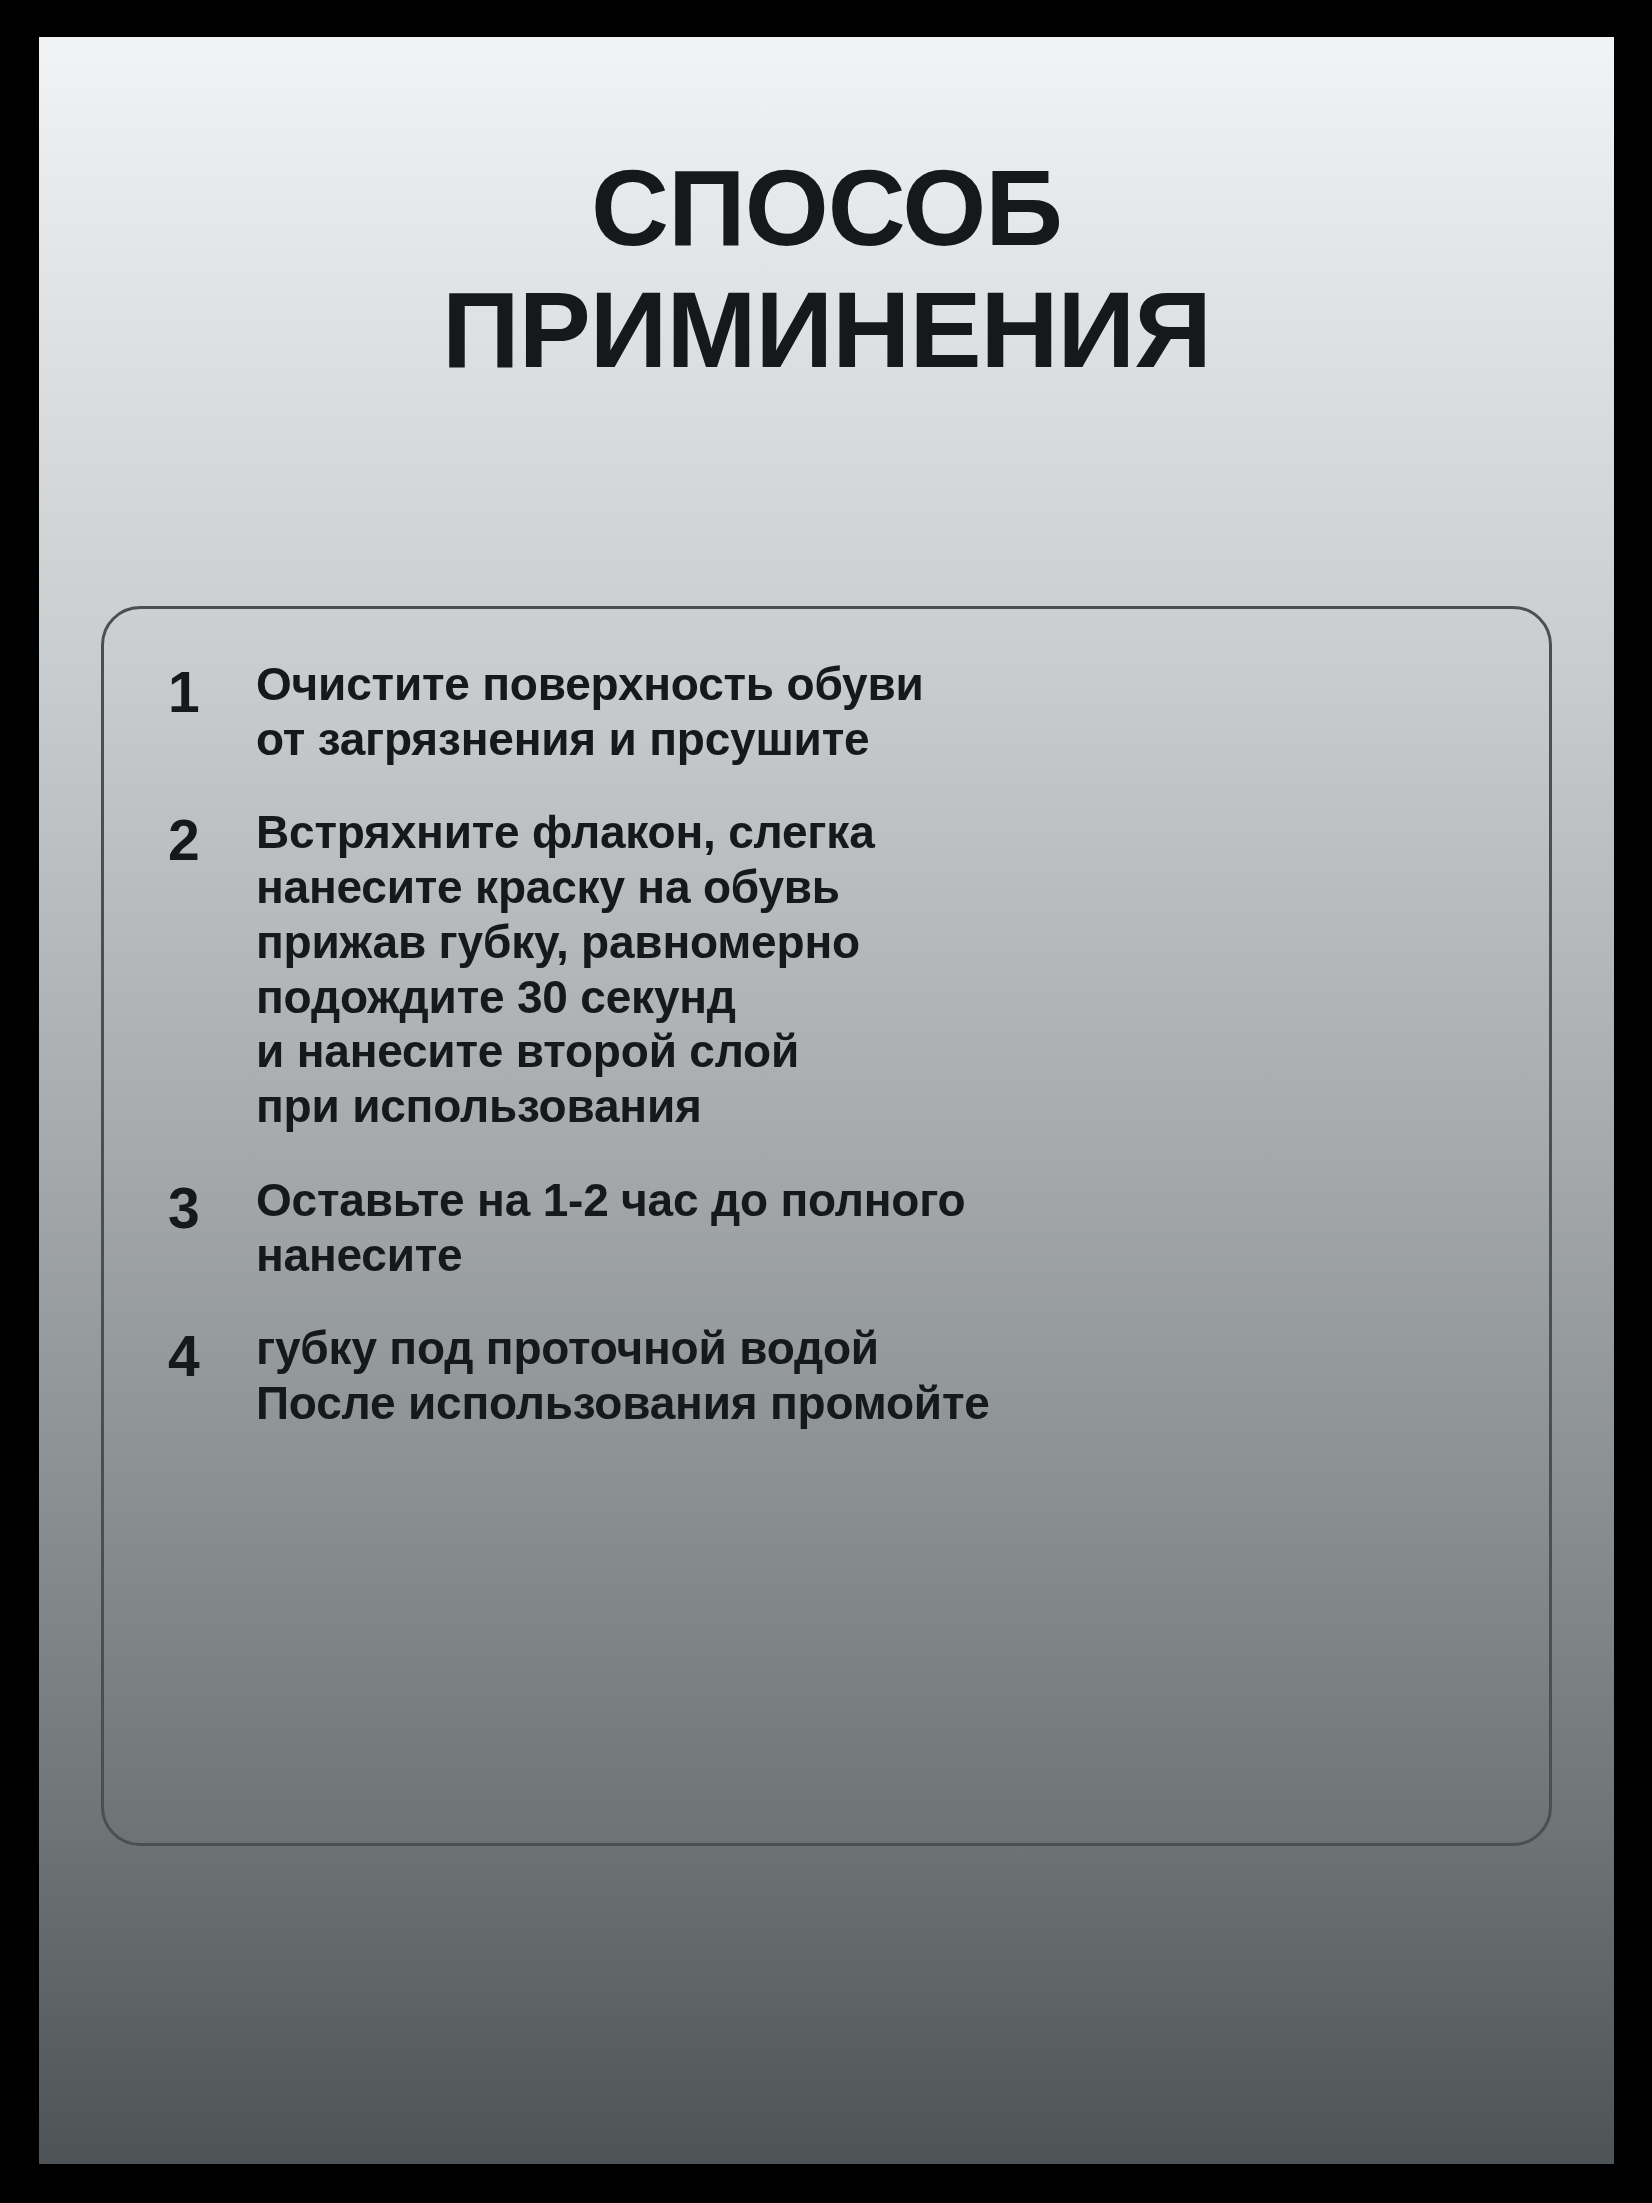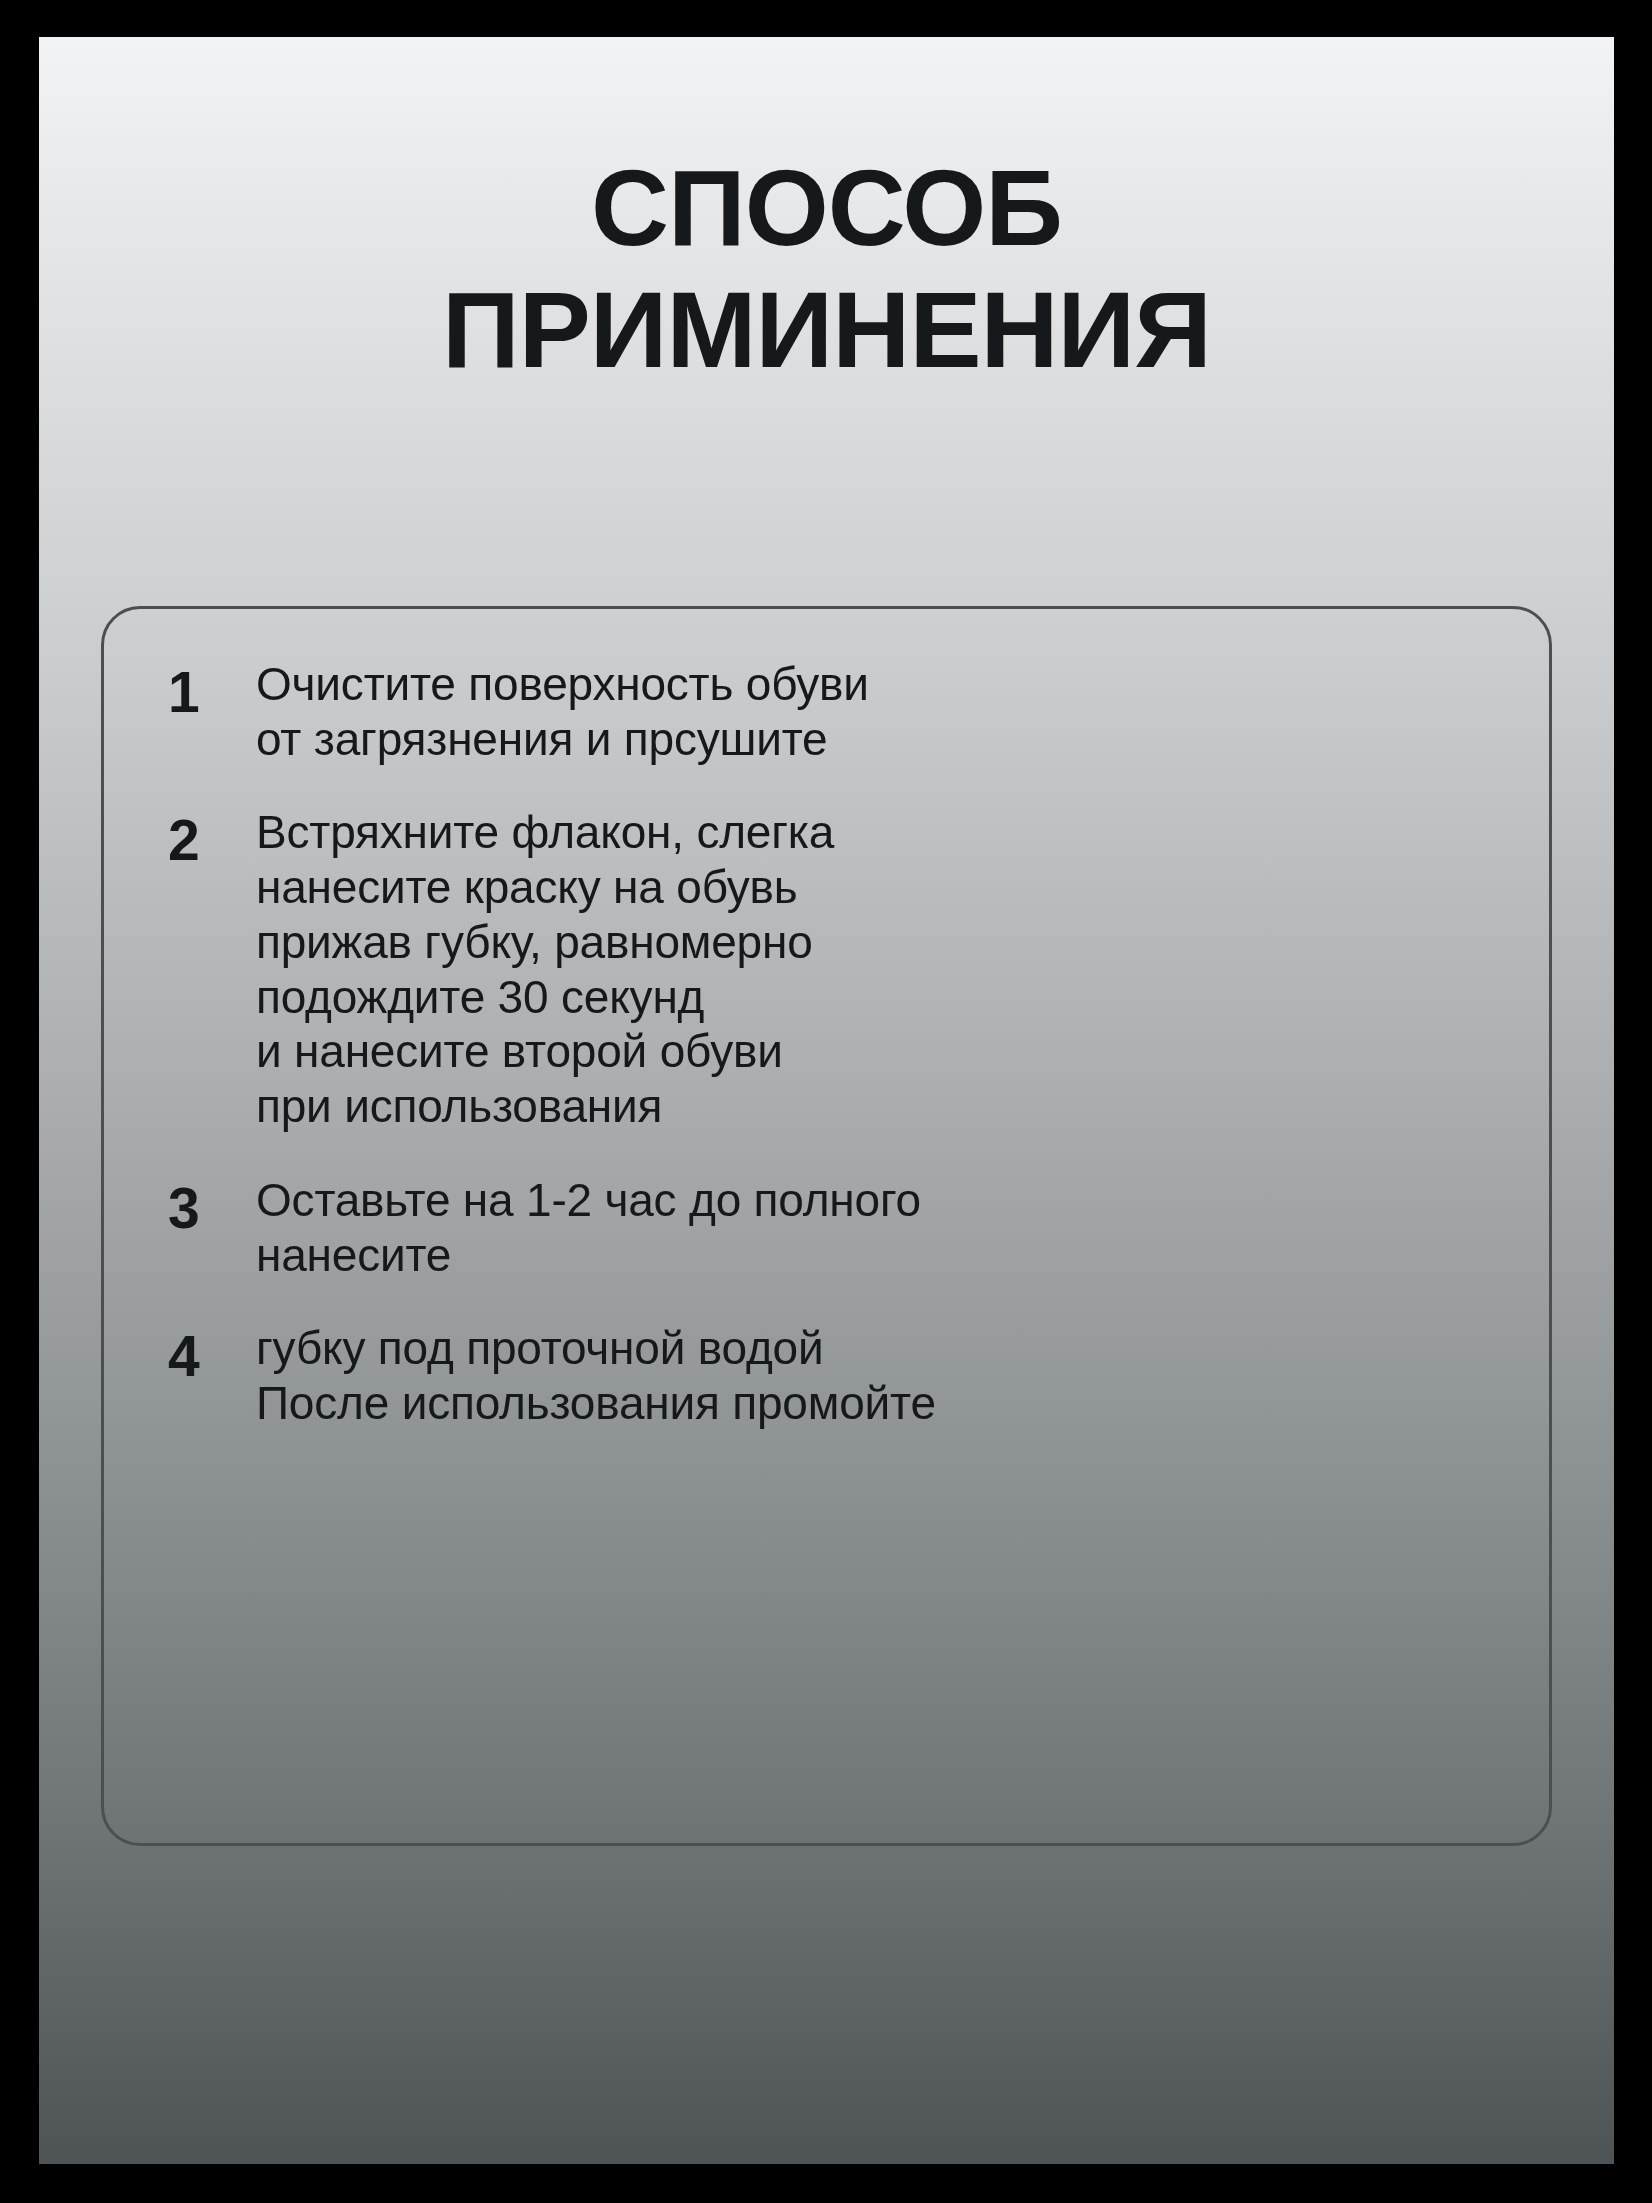--- a/index.html
+++ b/index.html
@@ -87,21 +87,21 @@
     color: #15191b;
     font-weight: bold;
     font-size: 57px;
     line-height: 1.18;
     text-align: left;
     padding-top: 1.8px;
   }
 
   .step-text {
     color: #15191b;
-    font-weight: normal;
+    font-weight: bold;
     font-size: 46px;
     line-height: 1.19;
     letter-spacing: -0.2px;
   }
   .step-text .line {
     display: block;
     white-space: nowrap;
   }
 </style>
 </head>
@@ -125,21 +125,21 @@
         </div>
       </div>
 
       <div class="step">
         <div class="step-num">2</div>
         <div class="step-text">
           <span class="line">Встряхните флакон, слегка</span>
           <span class="line">нанесите краску на обувь</span>
           <span class="line">прижав губку, равномерно</span>
           <span class="line">подождите 30 секунд</span>
-          <span class="line">и нанесите второй обуви</span>
+          <span class="line">и нанесите второй слой</span>
           <span class="line">при использования</span>
         </div>
       </div>
 
       <div class="step">
         <div class="step-num">3</div>
         <div class="step-text">
           <span class="line">Оставьте на 1-2 час до полного</span>
           <span class="line">нанесите</span>
         </div>

